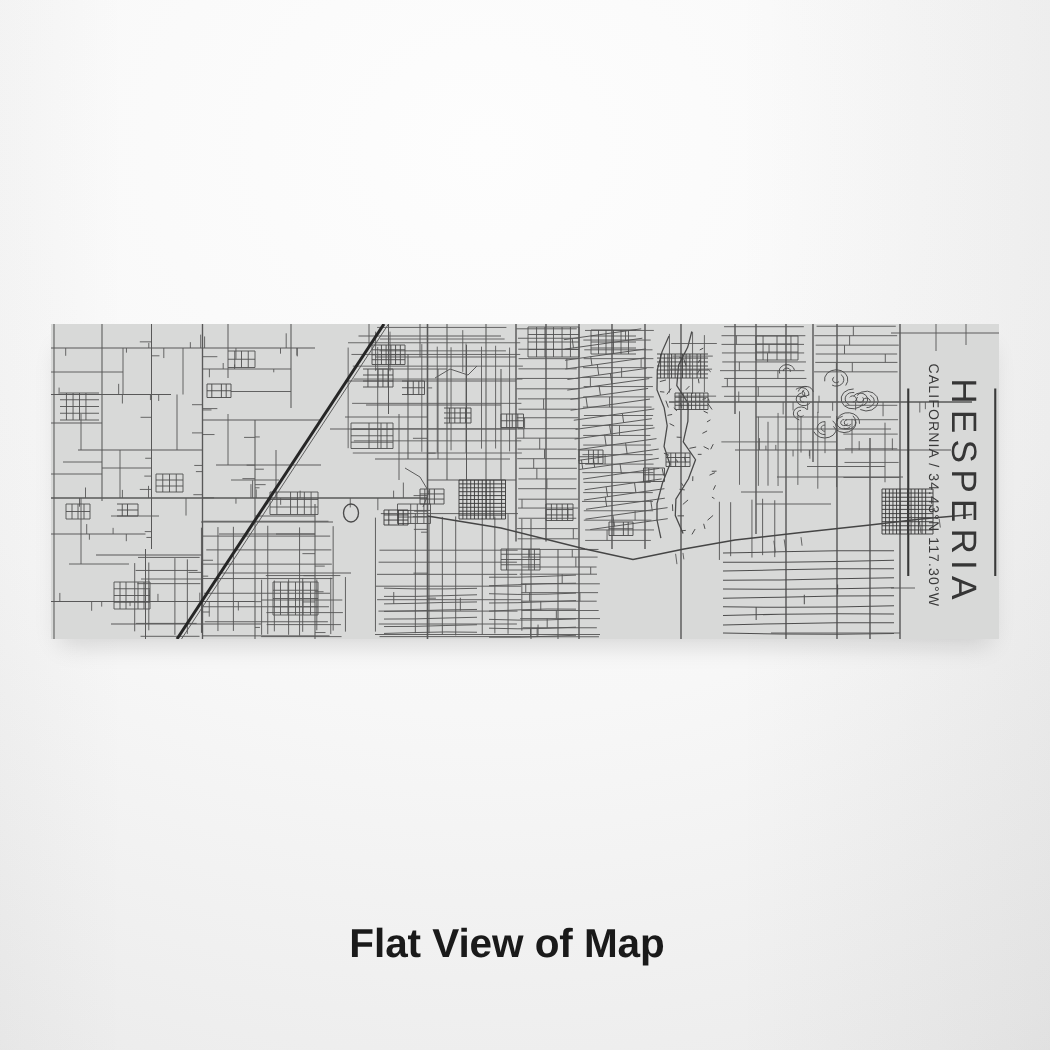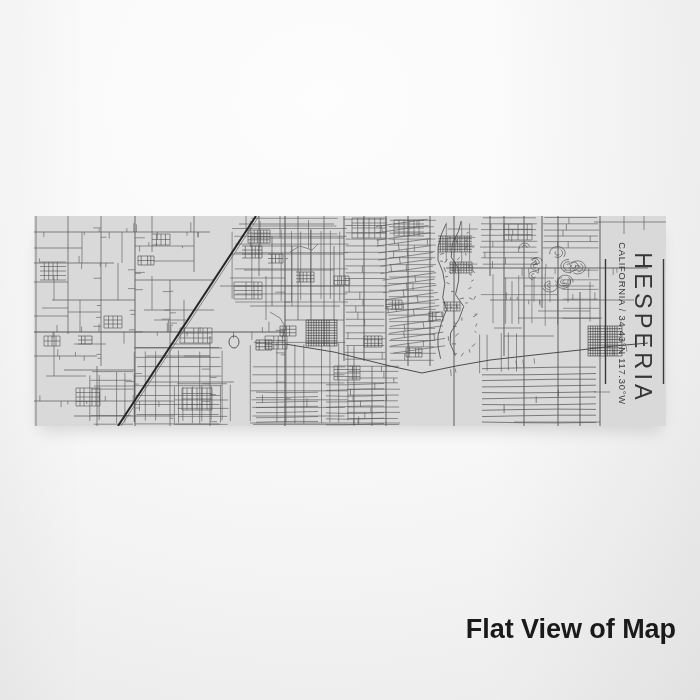--- a/index.html
+++ b/index.html
@@ -1,20 +1,20 @@
 <!DOCTYPE html>
 <html><head>
 <meta charset="utf-8">
 <style>
 html,body{margin:0;padding:0}
 body{width:700px;height:700px;overflow:hidden;position:relative;font-family:"Liberation Sans",sans-serif;-webkit-font-smoothing:antialiased;
 background:linear-gradient(to right, rgba(50,50,50,0.028) 0%, rgba(50,50,50,0) 12%, rgba(50,50,50,0) 70%, rgba(50,50,50,0.052) 100%),radial-gradient(140% 120% at 46% 14%, #fdfdfd 0%, #f7f7f7 45%, #ececec 78%, #e0e0e0 100%);}
 #strip{position:absolute;left:34px;top:216px;width:632px;height:210px;background:#d8d9d8;
 box-shadow:0 10px 16px -6px rgba(0,0,0,0.14);}
-#caption{position:absolute;left:0;top:614px;width:676px;text-align:right;
+#caption{position:absolute;left:0;top:614px;width:676px;text-align:center;
 font-size:27px;font-weight:bold;color:#1a1a1a;letter-spacing:-0.05px;}
 </style>
 </head>
 <body>
 
 <div id="strip">
 <svg width="632" height="210" viewBox="0 0 632 210">
 
 <rect x="0" y="0" width="632" height="210" fill="#d8d9d8"></rect>
 

